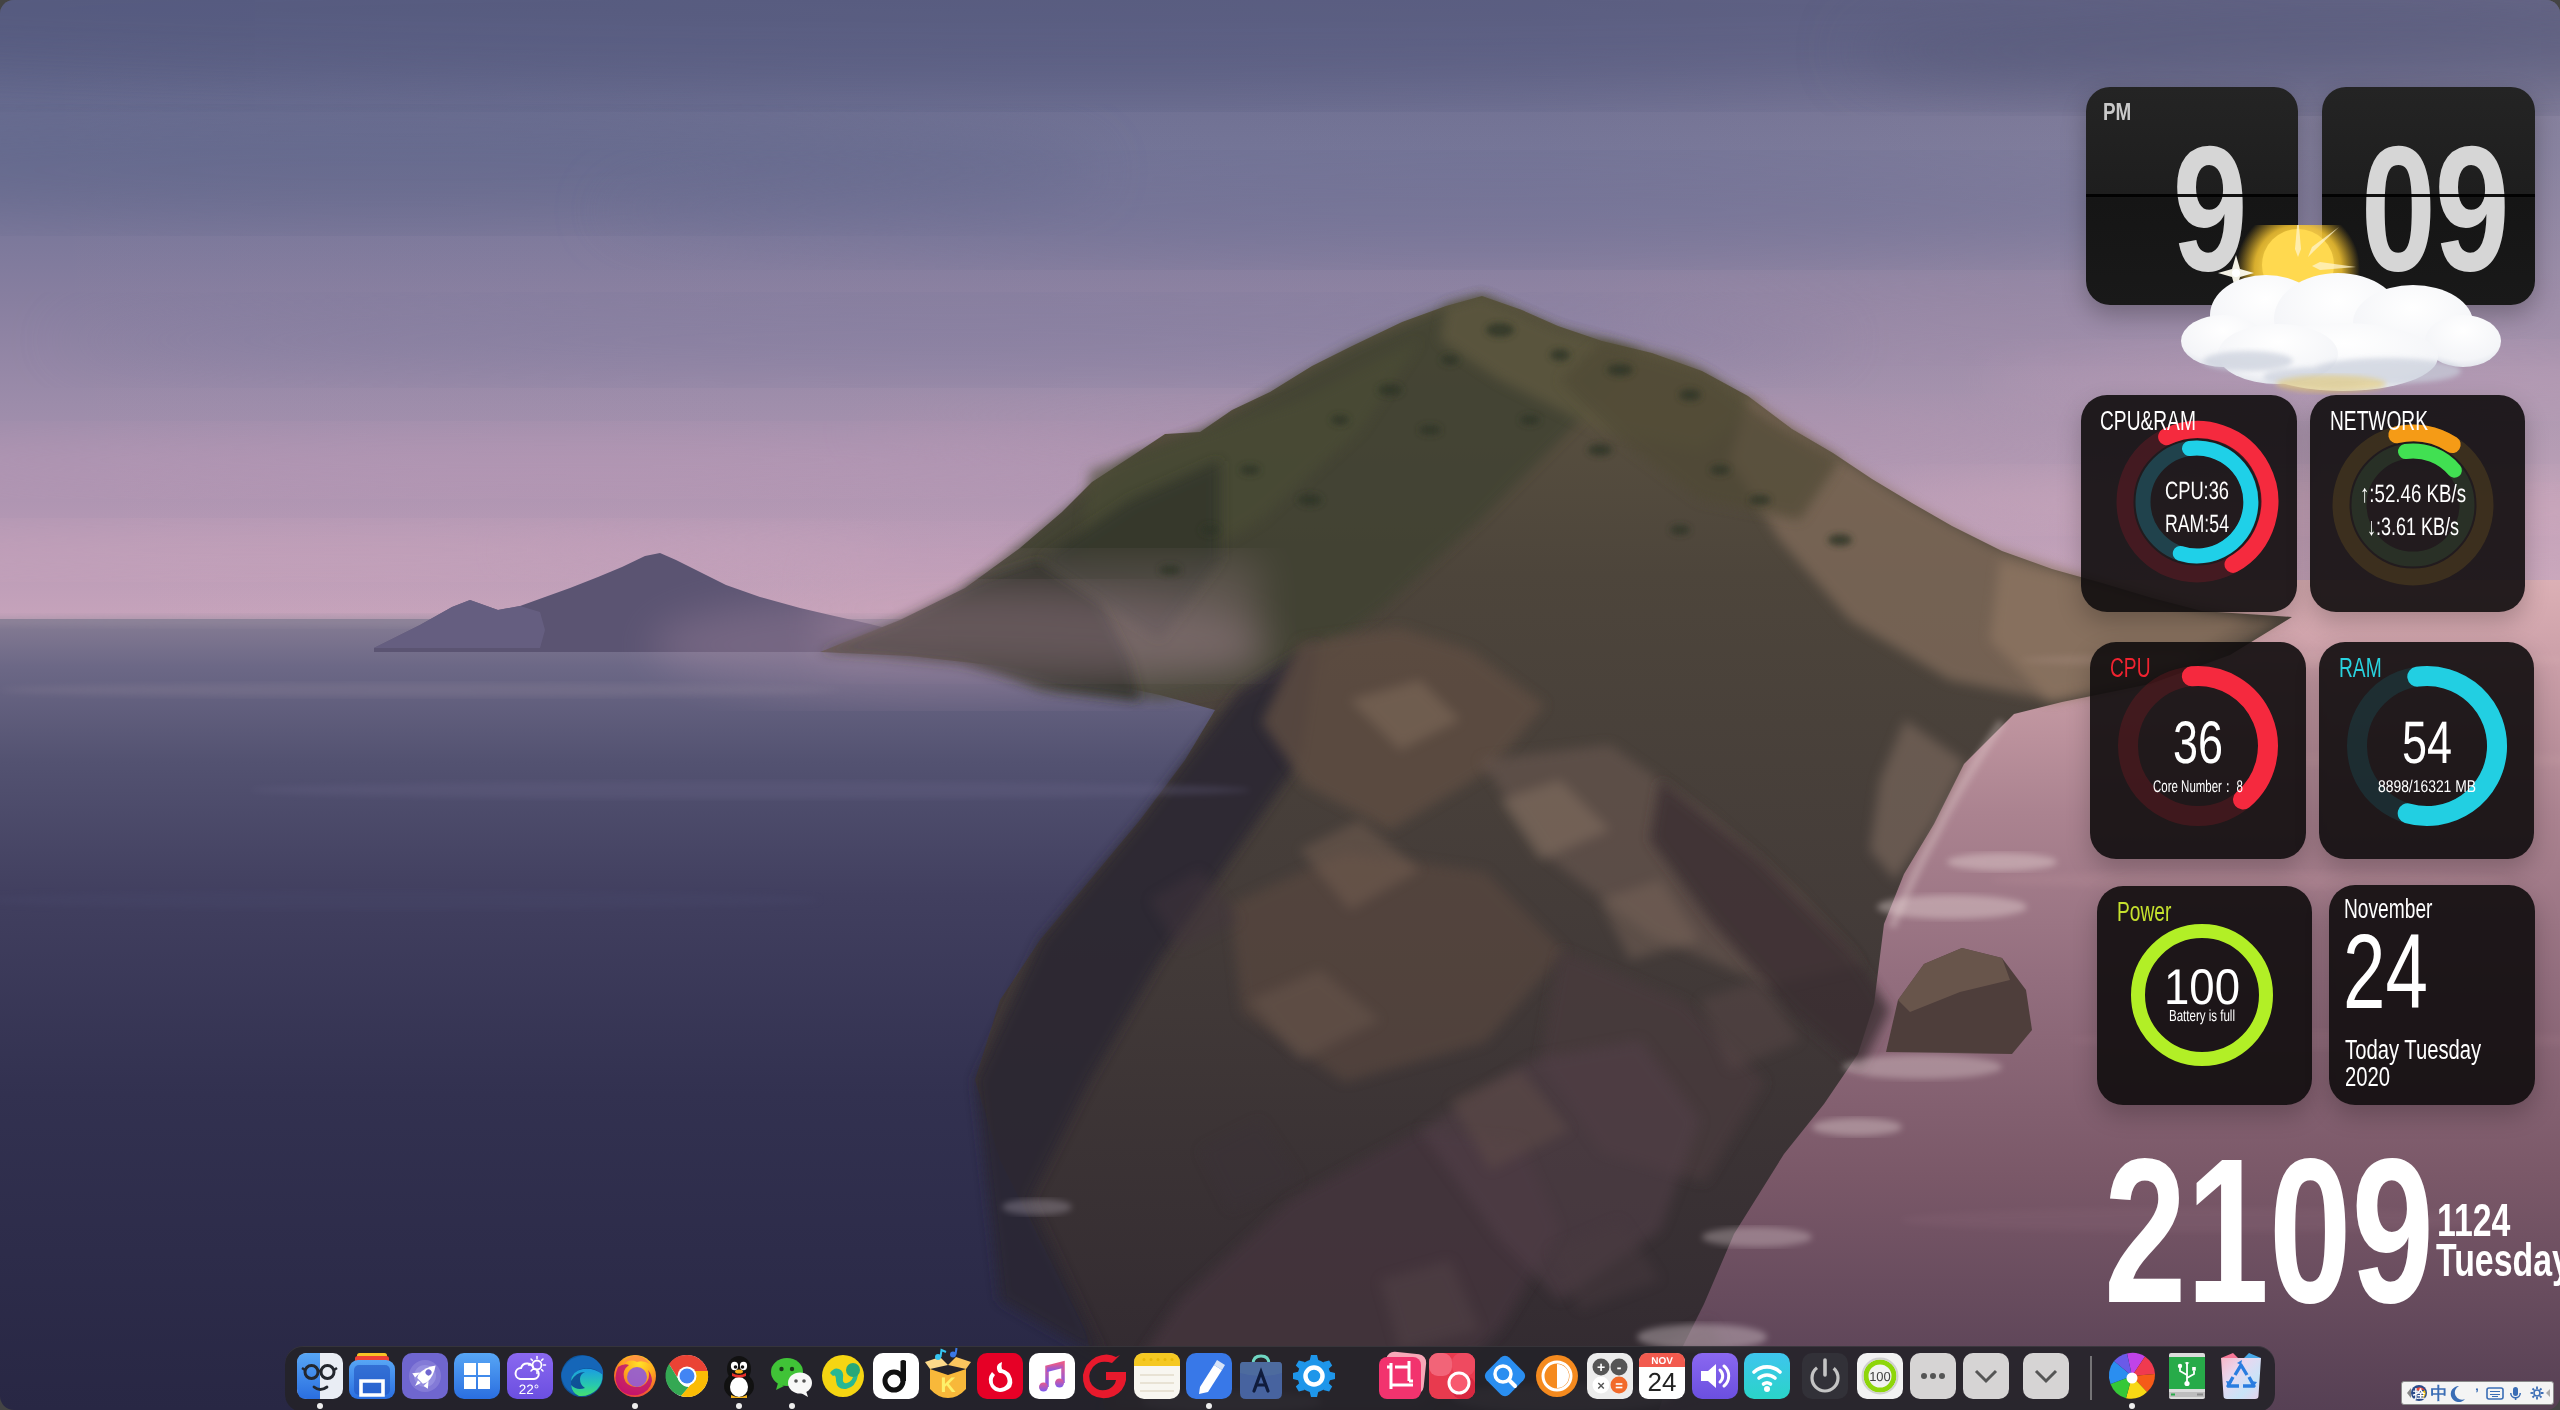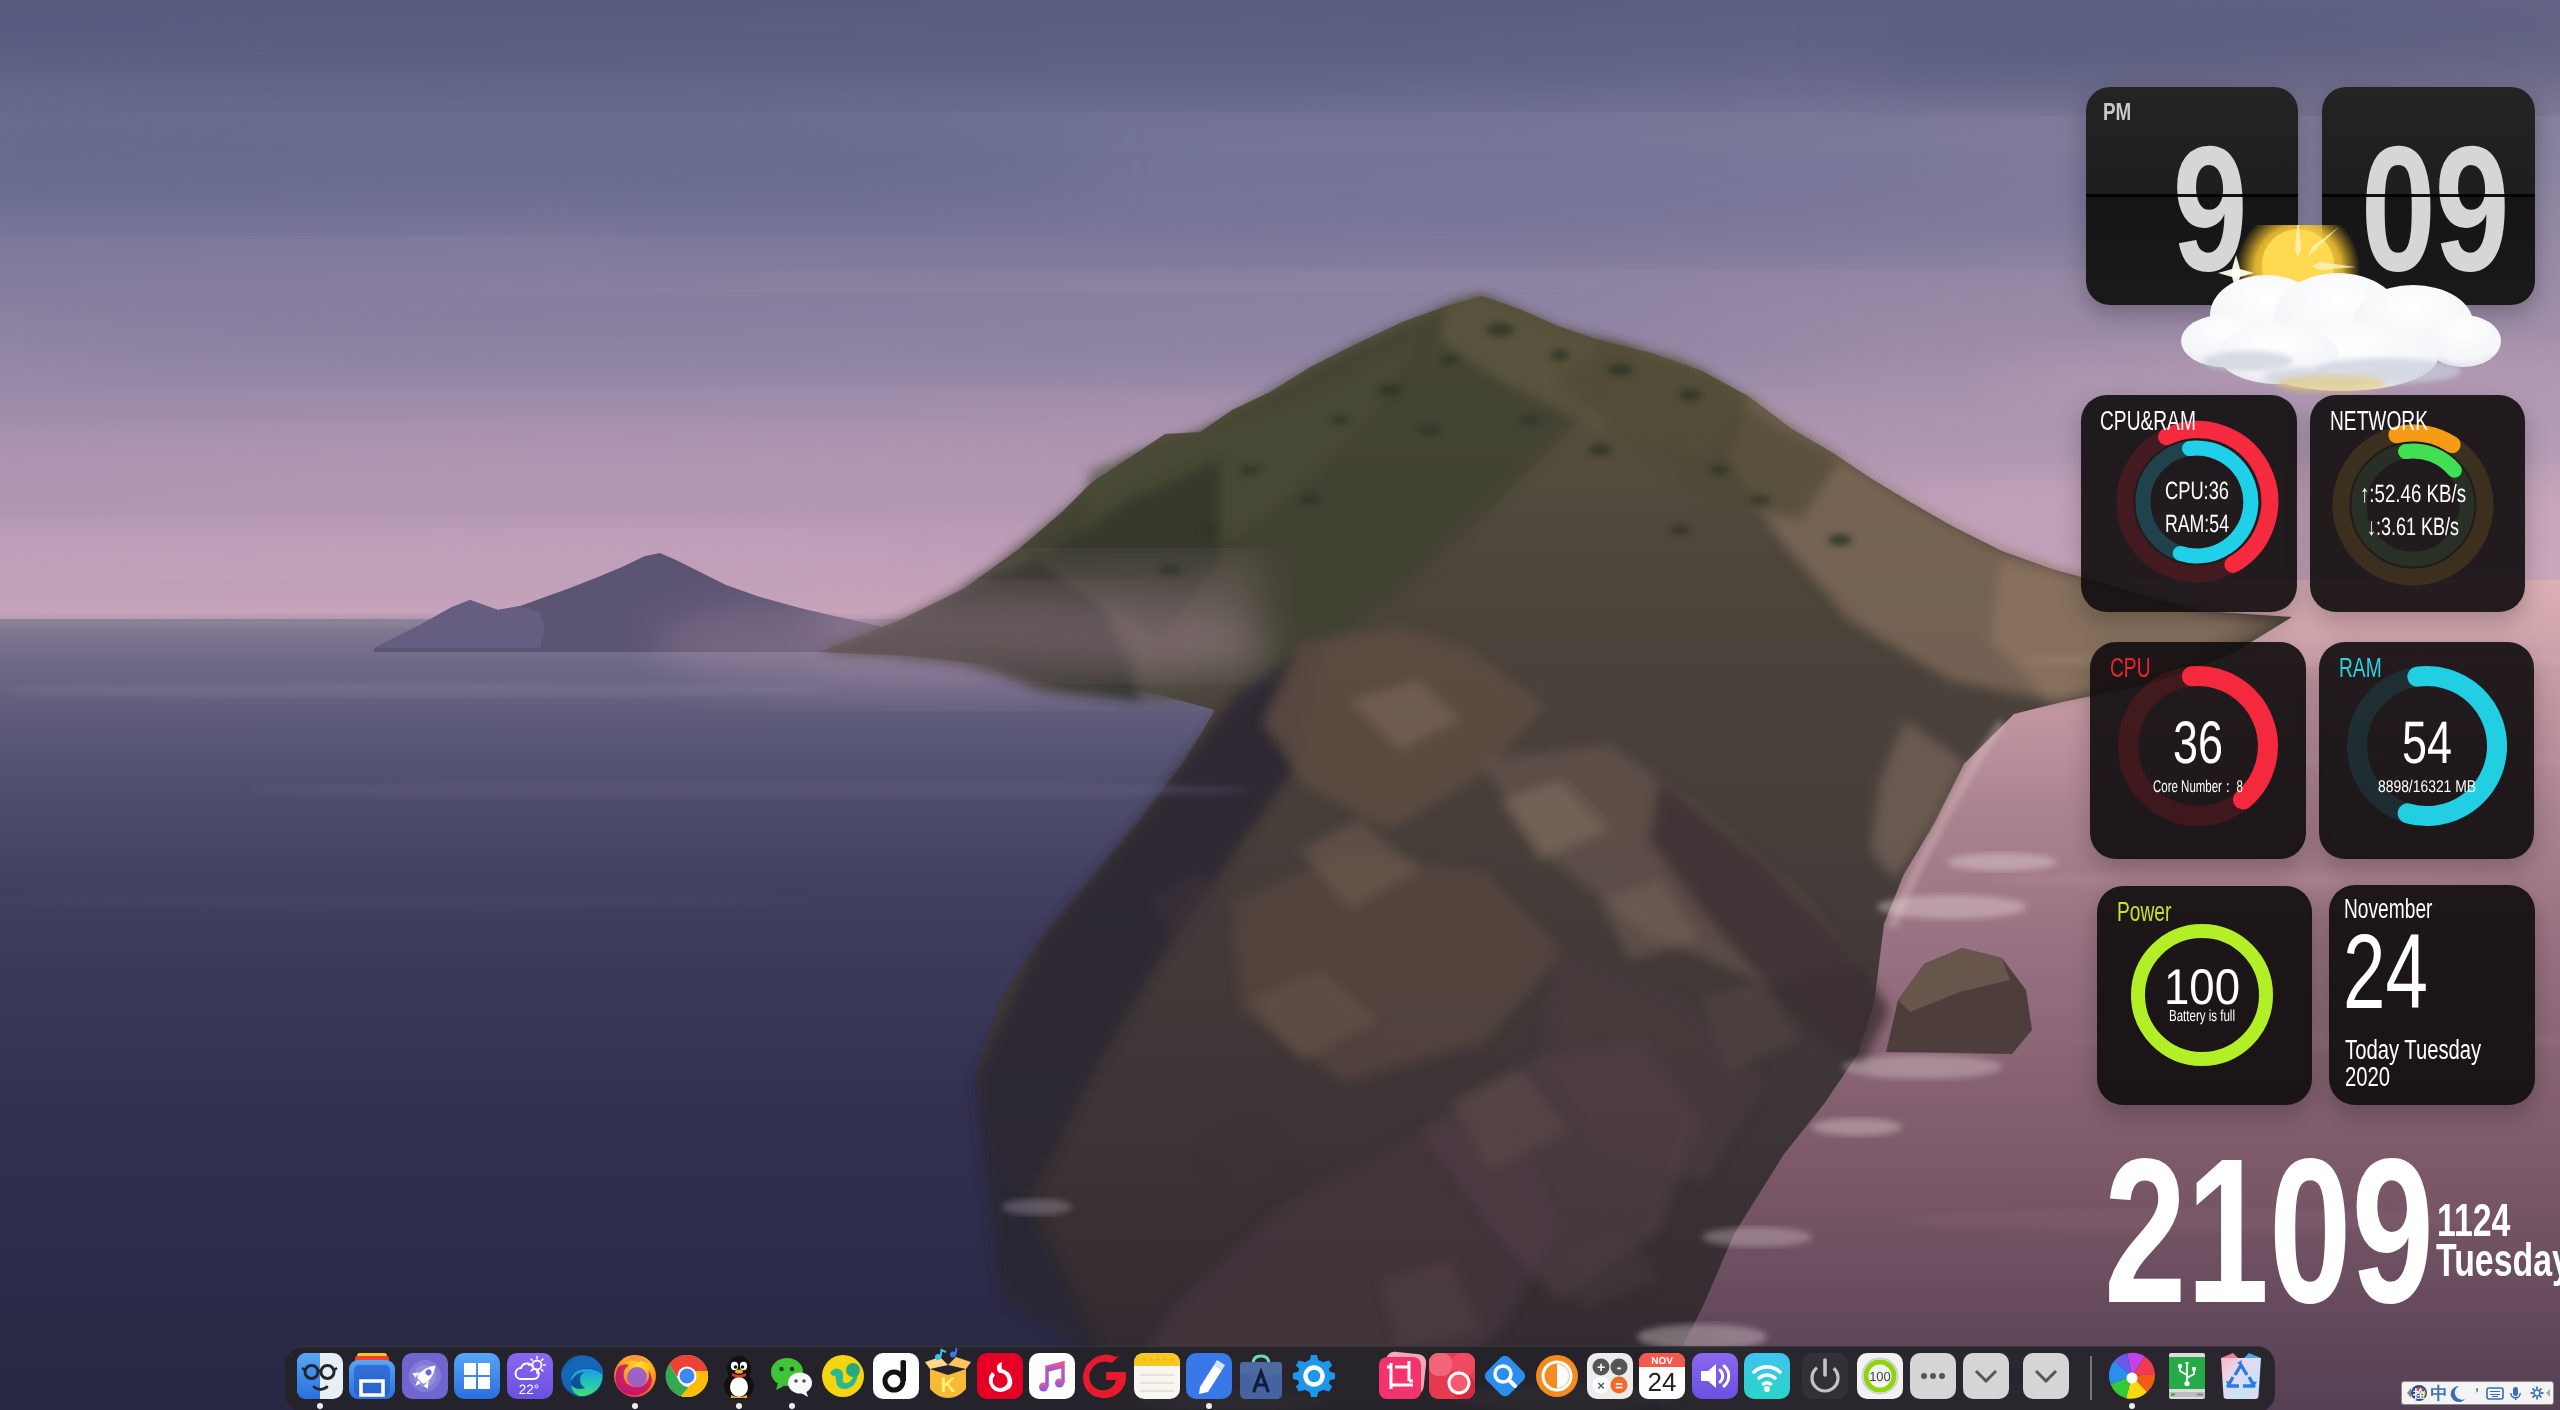--- a/index.html
+++ b/index.html
@@ -1,17 +1,17 @@
 <!DOCTYPE html>
 <html><head>
 <meta charset="utf-8">
 <style>
   html,body{margin:0;padding:0;width:2560px;height:1410px;overflow:hidden;background:#444;}
   *{box-sizing:border-box;font-family:"Liberation Sans", sans-serif;}
-  #screen{position:absolute;top:0;left:0;width:2560px;height:1410px;overflow:hidden;}
+  #screen{position:absolute;top:0;left:0;width:2560px;height:1410px;overflow:hidden;border-radius:14px;}
   .card{position:absolute;background:rgba(15,12,13,0.9);border-radius:26px;box-shadow:0 10px 24px rgba(0,0,0,0.22);}
   .clockcard{position:absolute;background:linear-gradient(180deg,#242424 0%,#1e1e1e 49%,#151515 51%,#191919 100%);border-radius:24px;box-shadow:0 10px 24px rgba(0,0,0,0.25);}
   .wtitle{position:absolute;font-size:27px;color:#fff;}
   svg text{text-rendering:geometricPrecision;}
   .cond{transform:scaleX(0.72);transform-origin:0 50%;white-space:nowrap;}
   .cond2{transform:scaleX(0.71);transform-origin:0 50%;white-space:nowrap;}
 </style>
 </head>
 <body>
 <div id="screen">

